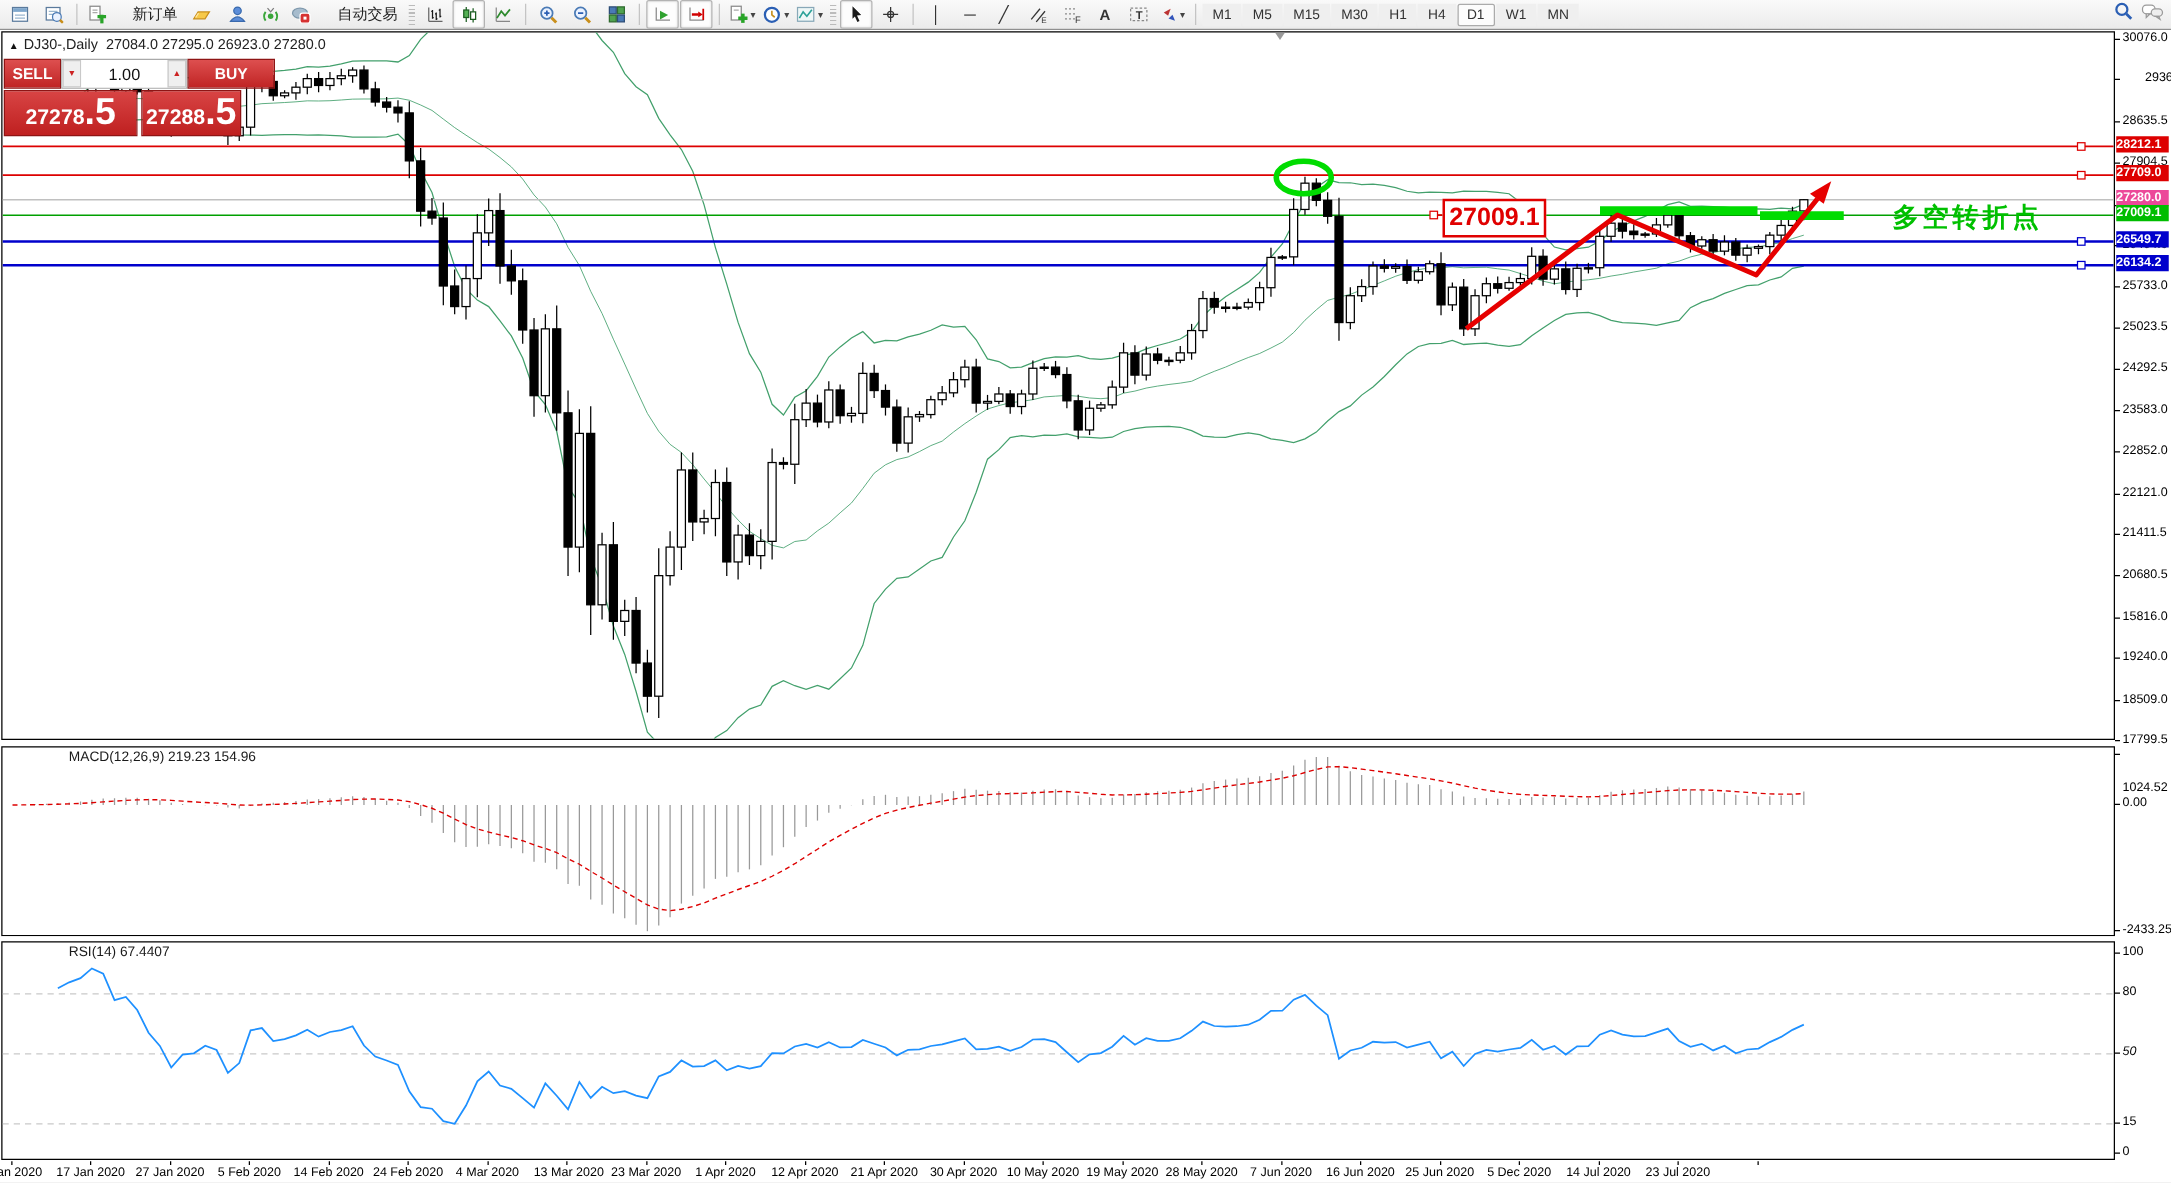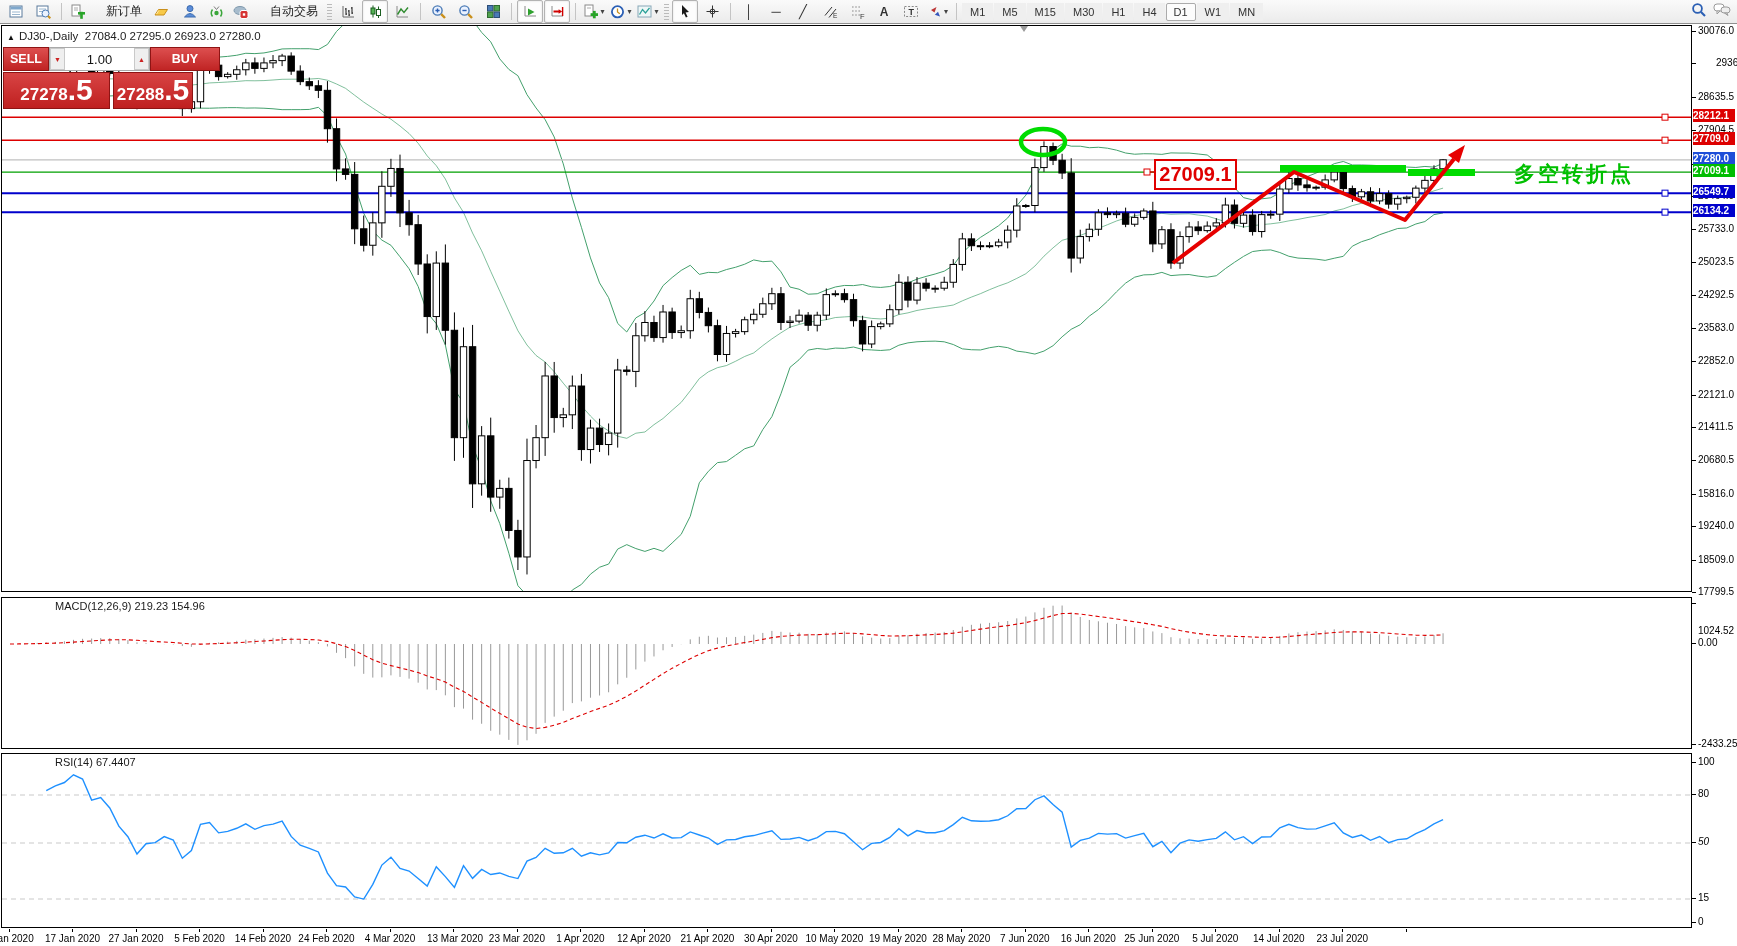--- a/index.html
+++ b/index.html
@@ -887,21 +887,21 @@
       <div class="notch" style="top: 468.82px;"></div>
       <div class="tick" style="top: 462.82px;">15816.0</div>
       <div class="notch" style="top: 501.247px;"></div>
       <div class="tick" style="top: 495.247px;">19240.0</div>
       <div class="notch" style="top: 534.656px;"></div>
       <div class="tick" style="top: 528.656px;">18509.0</div>
       <div class="notch" style="top: 567.083px;"></div>
       <div class="tick" style="top: 561.083px;">17799.5</div>
       <div class="lvl" style="top: 84.1874px; background: rgb(221, 0, 0);">28212.1</div>
       <div class="lvl" style="top: 107.181px; background: rgb(221, 0, 0);">27709.0</div>
-      <div class="lvl" style="top: 126.788px; background: #1d4ed8;">27280.0</div>
+      <div class="lvl" style="top: 126.788px; background: #ec4899;">27280.0</div>
       <div class="lvl" style="top: 139.169px; background: rgb(0, 189, 0);">27009.1</div>
       <div class="lvl" style="top: 160.165px; background: rgb(0, 0, 204);">26549.7</div>
       <div class="lvl" style="top: 179.155px; background: rgb(0, 0, 204);">26134.2</div>
       <div class="notch" style="top: 578px;"></div>
       <div class="tick" style="top: 572px; margin-top: 28px;">1024.52</div>
       <div class="notch" style="top: 618px;"></div>
       <div class="tick" style="top: 612px;">0.00</div>
       <div class="notch" style="top: 719px;"></div>
       <div class="tick" style="top: 713px;">-2433.25</div>
       <div class="notch" style="top: 737px;"></div>
@@ -948,21 +948,21 @@
       <div class="dlab" style="left: 896.86px;">19 May 2020</div>
       <div class="dtick" style="left: 960.35px;"></div>
       <div class="dlab" style="left: 960.35px;">28 May 2020</div>
       <div class="dtick" style="left: 1023.84px;"></div>
       <div class="dlab" style="left: 1023.84px;">7 Jun 2020</div>
       <div class="dtick" style="left: 1087.33px;"></div>
       <div class="dlab" style="left: 1087.33px;">16 Jun 2020</div>
       <div class="dtick" style="left: 1150.82px;"></div>
       <div class="dlab" style="left: 1150.82px;">25 Jun 2020</div>
       <div class="dtick" style="left: 1214.31px;"></div>
-      <div class="dlab" style="left: 1214.31px;">5 Jul 2020</div>
+      <div class="dlab" style="left: 1214.31px;">5 Dec 2020</div>
       <div class="dtick" style="left: 1277.8px;"></div>
       <div class="dlab" style="left: 1277.8px;">14 Jul 2020</div>
       <div class="dtick" style="left: 1341.29px;"></div>
       <div class="dlab" style="left: 1341.29px;">23 Jul 2020</div>
       <div class="dtick" style="left: 1404.78px;"></div>
       <div class="dlab" style="left: 1404.78px; margin-top: 48px;">2 Aug 2020</div>
     </div>
 </div>
 
 </body></html>

